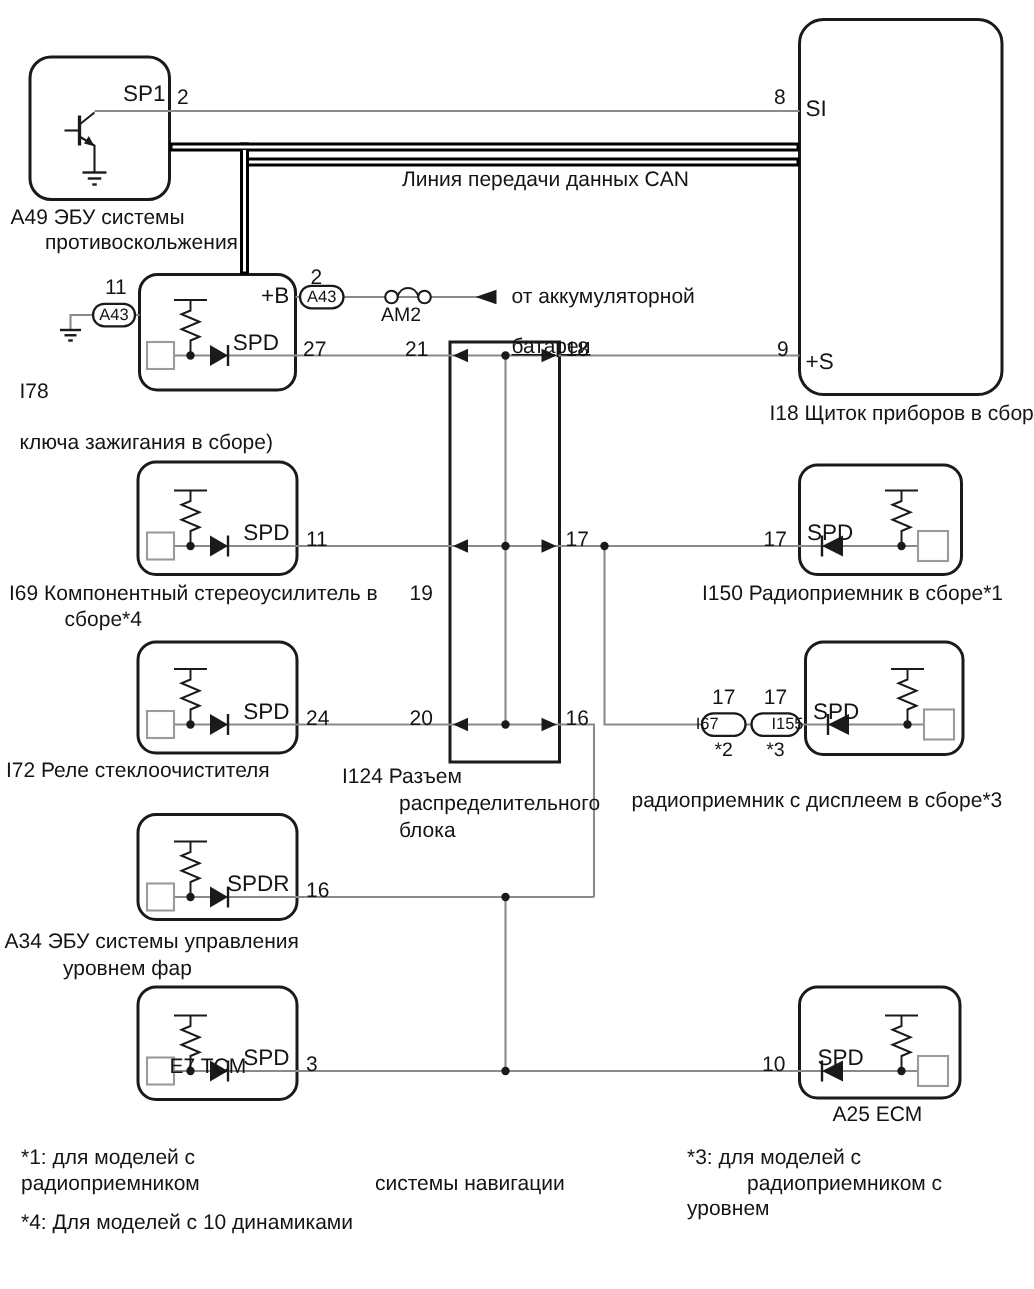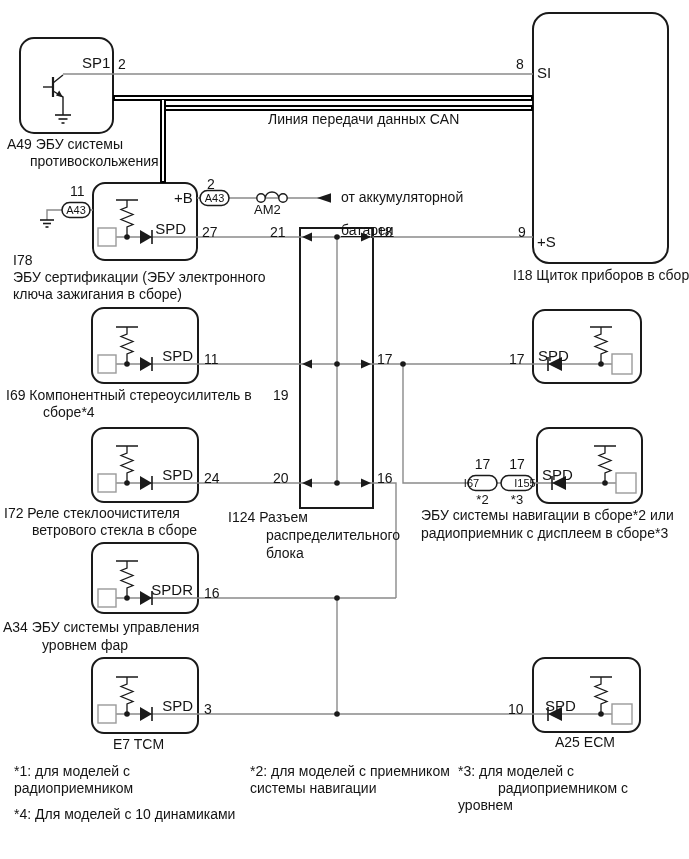--- a/index.html
+++ b/index.html
@@ -149,69 +149,66 @@
 <div class="t f11 c" style="left:62px;top:204px;width:28px;">A43</div>
 <div class="t" style="left:207px;top:176px;">2</div>
 <div class="t f11 c" style="left:200px;top:192px;width:29px;">A43</div>
 <div class="t f15" style="left:174px;top:189px;">+B</div>
 <div class="t f13" style="left:254px;top:202px;">AM2</div>
 <div class="t" style="left:341px;top:189px;">от аккумуляторной</div>
 <div class="t" style="left:341px;top:222px;text-decoration:underline;">батареи</div>
 <div class="t f15 r" style="left:146px;top:220px;width:40px;">SPD</div>
 <div class="t" style="left:202px;top:224px;">27</div>
 <div class="t" style="left:13px;top:252px;">I78</div>
-<div class="t" style="left:13px;top:269px;">ЭБУ сертификации (ЭБУ электронного</div>
 <div class="t" style="left:13px;top:286px;">ключа зажигания в сборе)</div>
 
 <div class="t" style="left:270px;top:224px;">21</div>
 <div class="t" style="left:377px;top:224px;">18</div>
 <div class="t" style="left:273px;top:351px;margin-top:36px;">19</div>
 <div class="t" style="left:377px;top:351px;">17</div>
 <div class="t" style="left:273px;top:470px;">20</div>
 <div class="t" style="left:377px;top:470px;">16</div>
 <div class="t" style="left:228px;top:509px;">I124 Разъем</div>
 <div class="t" style="left:266px;top:527px;">распределительного</div>
 <div class="t" style="left:266px;top:545px;">блока</div>
 
 <div class="t f15 r" style="left:152px;top:347px;width:41px;">SPD</div>
 <div class="t" style="left:204px;top:351px;">11</div>
 <div class="t" style="left:509px;top:351px;">17</div>
 <div class="t f15" style="left:538px;top:347px;">SPD</div>
 <div class="t" style="left:6px;top:387px;">I69  Компонентный стереоусилитель в</div>
 <div class="t" style="left:43px;top:404px;">сборе*4</div>
+<div class="t" style="left:468px;top:387px;">I150 Радиоприемник в сборе*1</div>
 
 <div class="t f15 r" style="left:152px;top:466px;width:41px;">SPD</div>
 <div class="t" style="left:204px;top:470px;">24</div>
 <div class="t" style="left:4px;top:505px;">I72 Реле стеклоочистителя</div>
-<div class="t" style="left:32px;top:522px;">ветрового стекла в сборе</div>
 
 <div class="t c" style="left:468px;top:456px;width:29px;">17</div>
 <div class="t c" style="left:501px;top:456px;width:32px;">17</div>
 <div class="t f11 c" style="left:457px;top:477px;width:29px;">I67</div>
 <div class="t f11 c" style="left:501px;top:477px;width:48px;">I155</div>
 <div class="t f13 c" style="left:468px;top:492px;width:29px;">*2</div>
 <div class="t f13 c" style="left:501px;top:492px;width:32px;">*3</div>
 <div class="t f15" style="left:542px;top:466px;">SPD</div>
-<div class="t" style="left:421px;top:507px;">ЭБУ системы навигации в сборе*2 или</div>
 <div class="t" style="left:421px;top:525px;">радиоприемник с дисплеем в сборе*3</div>
 
 <div class="t f15 r" style="left:141px;top:581px;width:52px;">SPDR</div>
 <div class="t" style="left:204px;top:585px;">16</div>
 <div class="t" style="left:3px;top:619px;">A34 ЭБУ системы управления</div>
 <div class="t" style="left:42px;top:637px;">уровнем фар</div>
 
 <div class="t f15 r" style="left:152px;top:697px;width:41px;">SPD</div>
 <div class="t" style="left:204px;top:701px;">3</div>
-<div class="t" style="left:113px;top:736px;">E7  TCM</div>
+<div class="t" style="left:113px;top:702px;">E7  TCM</div>
 <div class="t" style="left:508px;top:701px;">10</div>
 <div class="t f15" style="left:545px;top:697px;">SPD</div>
 <div class="t" style="left:555px;top:734px;">A25  ECM</div>
 
 <div class="t" style="left:14px;top:763px;">*1: для моделей с</div>
 <div class="t" style="left:14px;top:780px;">радиоприемником</div>
 <div class="t" style="left:14px;top:806px;">*4: Для моделей с 10 динамиками</div>
-<div class="t" style="left:250px;top:763px;">*2: для моделей с приемником</div>
 <div class="t" style="left:250px;top:780px;">системы навигации</div>
 <div class="t" style="left:458px;top:763px;">*3: для моделей с</div>
 <div class="t" style="left:458px;top:780px;padding-left:40px;">радиоприемником с</div>
 <div class="t" style="left:458px;top:797px;">уровнем</div>
 
 </div>
 
 </body></html>

